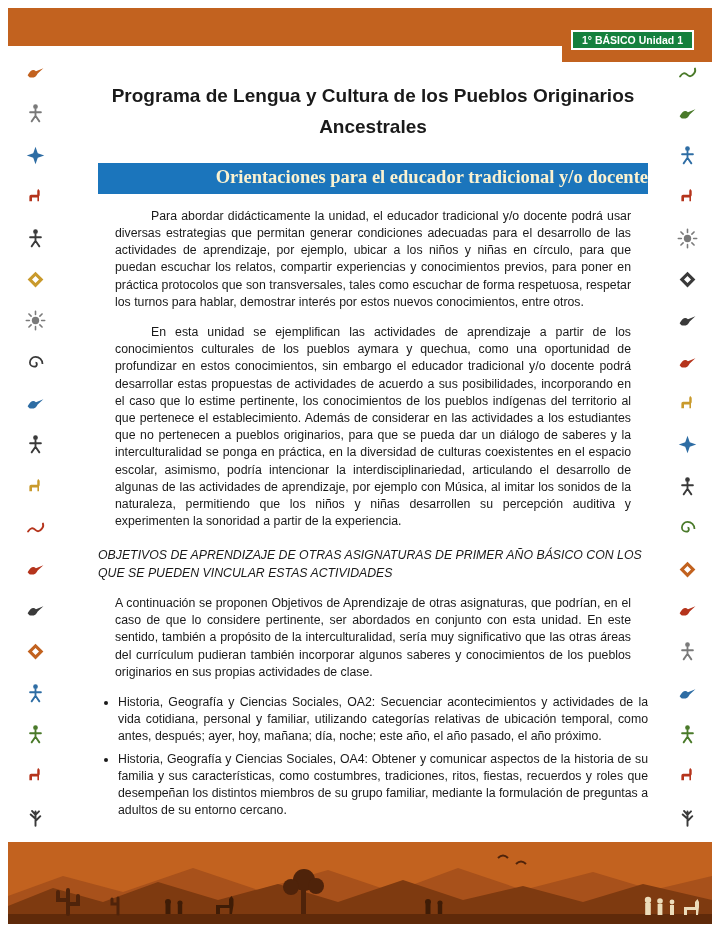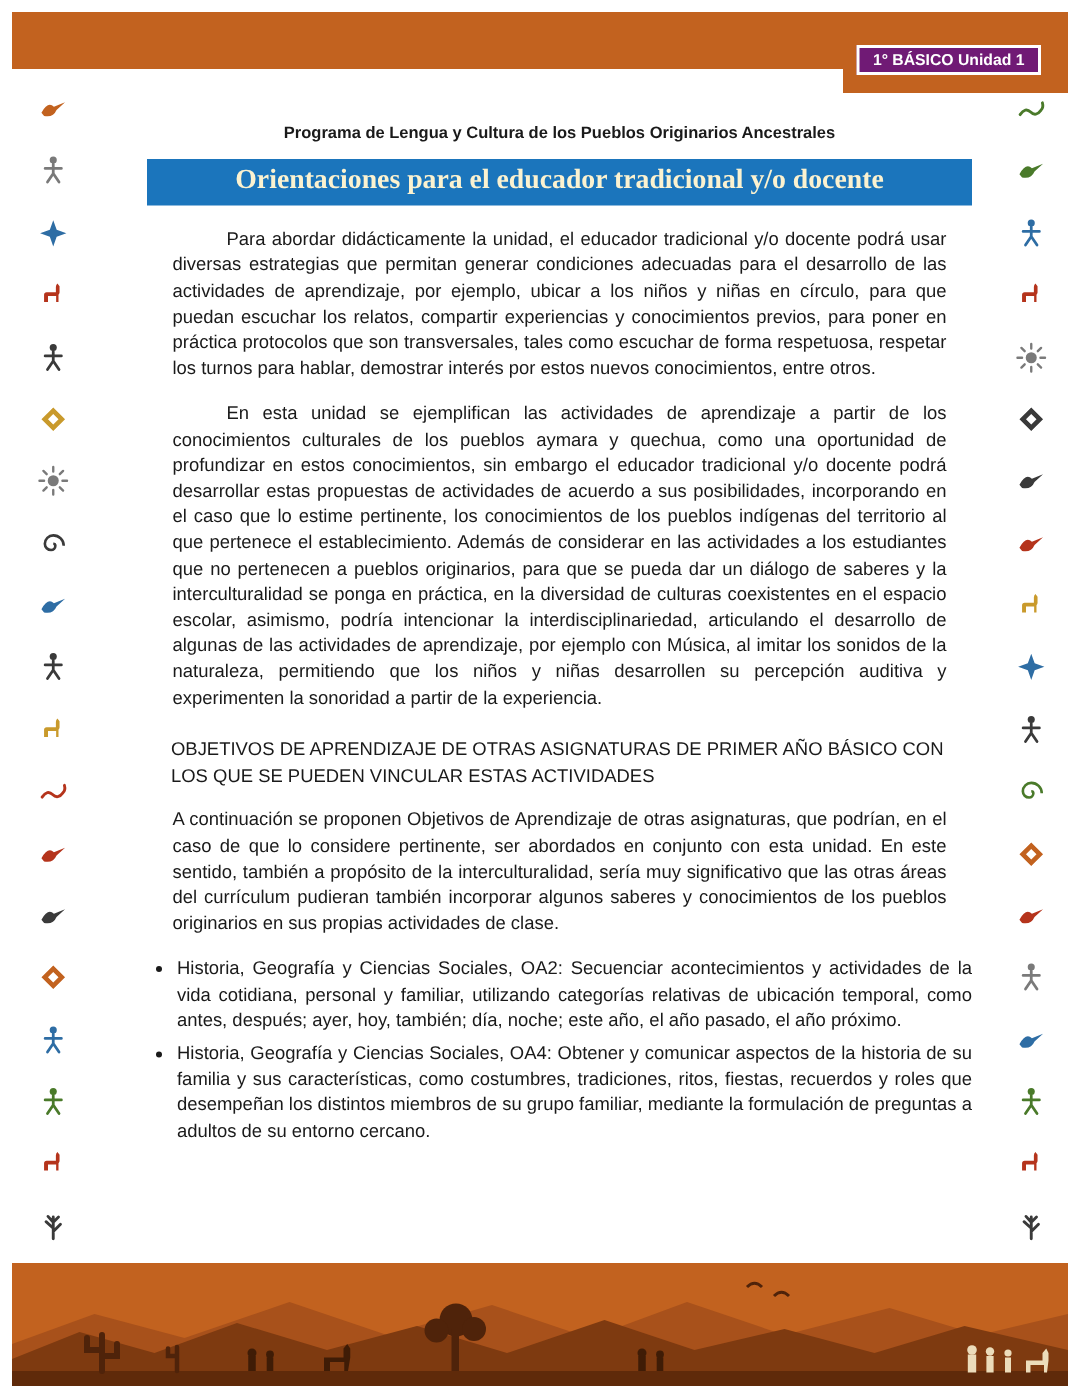--- a/index.html
+++ b/index.html
@@ -2,40 +2,40 @@
 <html><head>
 <meta charset="utf-8">
 <style>
   html,body{margin:0;padding:0;background:#ffffff;}
   .page{position:relative;width:720px;height:932px;background:#ffffff;overflow:hidden;
         font-family:"Liberation Sans",sans-serif;color:#1a1a1a;}
 
   
   .topbar{position:absolute;left:8px;top:8px;right:8px;height:38px;background:#C2621F;}
   .corner-tab{position:absolute;right:8px;top:46px;width:150px;height:16px;background:#C2621F;}
-  .badge{position:absolute;top:30px;right:26px;z-index:3;background:#701a75;border:2px solid #ffffff;
+  .badge{position:absolute;top:30px;right:26px;z-index:3;background:#15803d;border:2px solid #ffffff;
          color:#ffffff;font-size:10.5px;font-weight:bold;padding:2px 9px;white-space:nowrap;}
 
   
   .icon-col{position:absolute;top:62px;bottom:104px;width:34px;display:flex;flex-direction:column;
             justify-content:space-between;align-items:center;}
   .icon-col.left{left:18px;}
   .icon-col.right{right:16px;}
   .pic{width:21px;height:21px;display:block;}
   .pic svg{width:100%;height:100%;display:block;}
 
   
   .content{position:absolute;left:98px;right:72px;top:80px;}
-  .prog-title{font-weight:bold;font-size:11px;line-height:1.65;text-align:center;}
-  .banner{margin-top:8px;background:#1B75BC;color:#FBF2D0;font-family:"Liberation Serif",serif;
-          font-weight:bold;font-size:18.5px;text-align:center;padding:4px 0 6px;}
+  .prog-title{font-weight:bold;font-size:19px;line-height:1.65;text-align:center;}
+  .banner{margin-top:20px;background:#1B75BC;color:#FBF2D0;font-family:"Liberation Serif",serif;
+          font-weight:bold;font-size:18.5px;text-align:right;padding:4px 0 6px;}
   .bodytext{margin-top:14px;font-size:12.3px;line-height:1.4;text-align:justify;}
   .bodytext p{margin:0 17px 13px;}
   .bodytext p.indent{text-indent:36px;}
-  .section-heading{font-size:12.3px;font-weight:normal;line-height:1.45;text-align:left;margin:17px 16px 12px;}
+  .section-heading{font-size:12.3px;font-weight:normal;line-height:1.45;text-align:left;margin:17px 0 12px;font-style:italic;}
   .bodytext ul{margin:0;padding-left:20px;}
   .bodytext li{margin-bottom:5px;text-align:justify;}
 
   
   .footer{position:absolute;left:8px;right:8px;bottom:8px;height:82px;}
   .footer svg{width:100%;height:100%;display:block;}
 </style>
 </head>
 <body>
 
@@ -281,21 +281,21 @@
 
     <div class="bodytext">
       <p class="indent">Para abordar didácticamente la unidad, el educador tradicional y/o docente podrá usar diversas estrategias que permitan generar condiciones adecuadas para el desarrollo de las actividades de aprendizaje, por ejemplo, ubicar a los niños y niñas en círculo, para que puedan escuchar los relatos, compartir experiencias y conocimientos previos, para poner en práctica protocolos que son transversales, tales como escuchar de forma respetuosa, respetar los turnos para hablar, demostrar interés por estos nuevos conocimientos, entre otros.</p>
       <p class="indent">En esta unidad se ejemplifican las actividades de aprendizaje a partir de los conocimientos culturales de los pueblos aymara y quechua, como una oportunidad de profundizar en estos conocimientos, sin embargo el educador tradicional y/o docente podrá desarrollar estas propuestas de actividades de acuerdo a sus posibilidades, incorporando en el caso que lo estime pertinente, los conocimientos de los pueblos indígenas del territorio al que pertenece el establecimiento. Además de considerar en las actividades a los estudiantes que no pertenecen a pueblos originarios, para que se pueda dar un diálogo de saberes y la interculturalidad se ponga en práctica, en la diversidad de culturas coexistentes en el espacio escolar, asimismo, podría intencionar la interdisciplinariedad, articulando el desarrollo de algunas de las actividades de aprendizaje, por ejemplo con Música, al imitar los sonidos de la naturaleza, permitiendo que los niños y niñas desarrollen su percepción auditiva y experimenten la sonoridad a partir de la experiencia.</p>
 
       <div class="section-heading">OBJETIVOS DE APRENDIZAJE DE OTRAS ASIGNATURAS DE PRIMER AÑO BÁSICO CON LOS QUE SE PUEDEN VINCULAR ESTAS ACTIVIDADES</div>
 
       <p>A continuación se proponen Objetivos de Aprendizaje de otras asignaturas, que podrían, en el caso de que lo considere pertinente, ser abordados en conjunto con esta unidad. En este sentido, también a propósito de la interculturalidad, sería muy significativo que las otras áreas del currículum pudieran también incorporar algunos saberes y conocimientos de los pueblos originarios en sus propias actividades de clase.</p>
 
       <ul>
-        <li>Historia, Geografía y Ciencias Sociales, OA2: Secuenciar acontecimientos y actividades de la vida cotidiana, personal y familiar, utilizando categorías relativas de ubicación temporal, como antes, después; ayer, hoy, también; día, noche; este año, el año pasado, el año próximo.</li>
+        <li>Historia, Geografía y Ciencias Sociales, OA2: Secuenciar acontecimientos y actividades de la vida cotidiana, personal y familiar, utilizando categorías relativas de ubicación temporal, como antes, después; ayer, hoy, mañana; día, noche; este año, el año pasado, el año próximo.</li>
         <li>Historia, Geografía y Ciencias Sociales, OA4: Obtener y comunicar aspectos de la historia de su familia y sus características, como costumbres, tradiciones, ritos, fiestas, recuerdos y roles que desempeñan los distintos miembros de su grupo familiar, mediante la formulación de preguntas a adultos de su entorno cercano.</li>
       </ul>
     </div>
   </div>
 
   <div class="footer">
     <svg viewBox="0 0 704 82" preserveAspectRatio="none">
       <rect width="704" height="82" fill="#C2621F"></rect>
       <path fill="#A8511B" d="M0 54 L55 34 L115 50 L185 26 L250 48 L320 28 L385 50 L450 26 L515 48 L585 30 L645 48 L704 34 L704 82 L0 82 Z"></path>
       <path fill="#7E3A10" d="M0 64 L45 46 L95 60 L150 40 L210 58 L270 42 L330 60 L395 38 L455 58 L515 44 L575 60 L635 42 L704 58 L704 82 L0 82 Z"></path>

